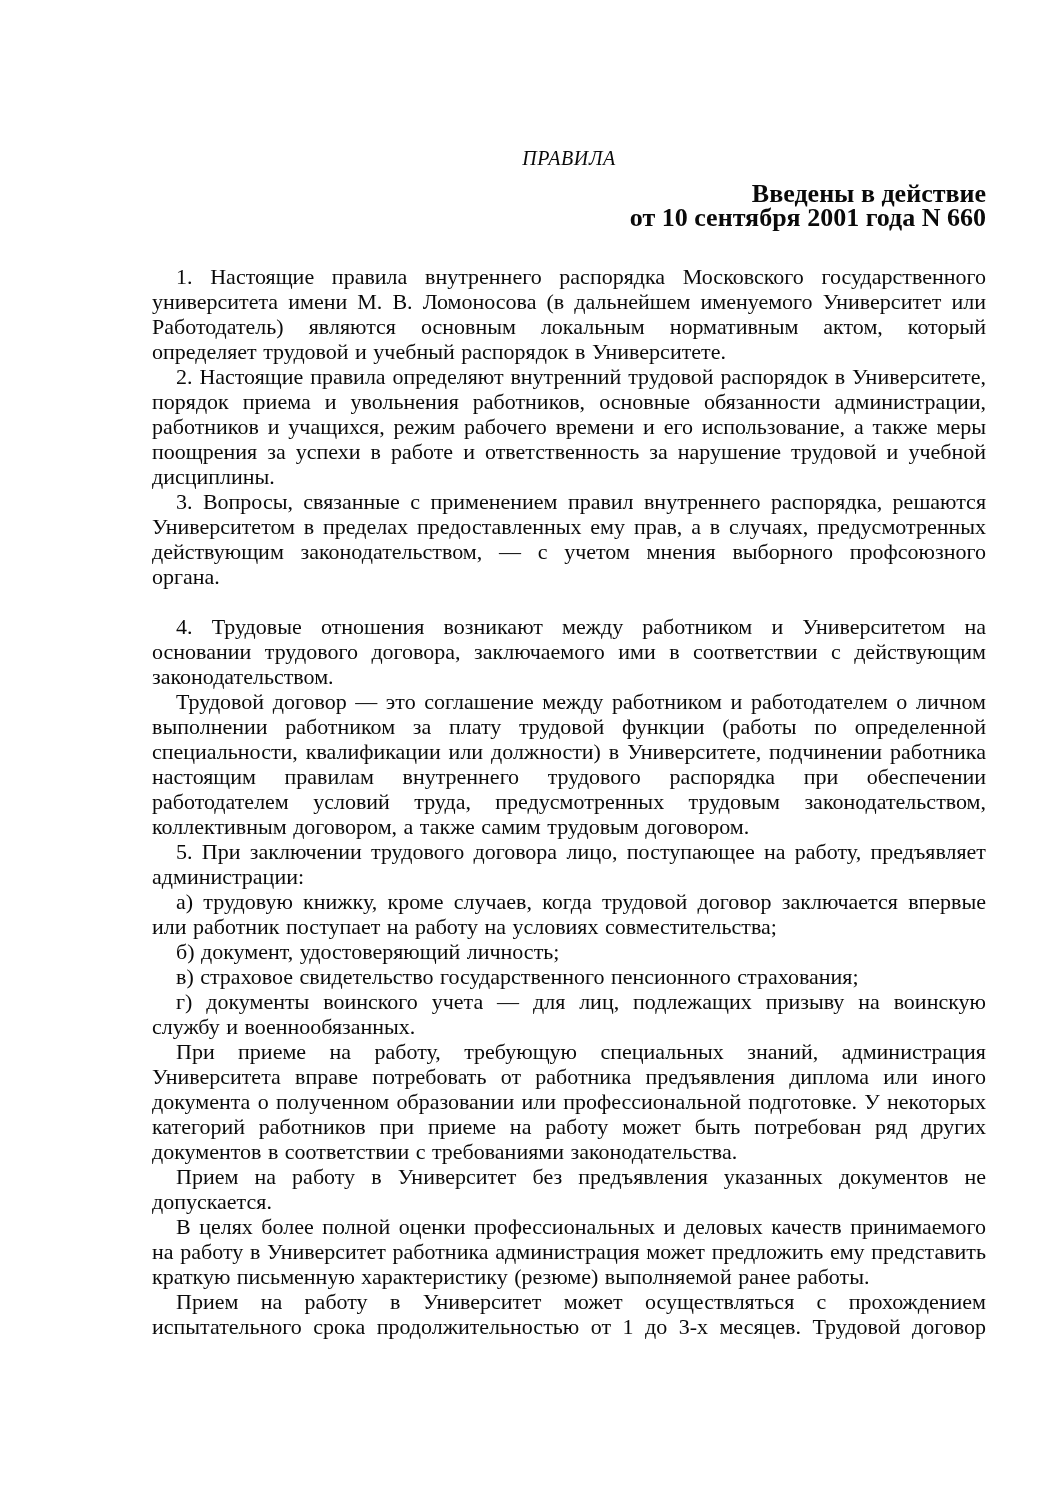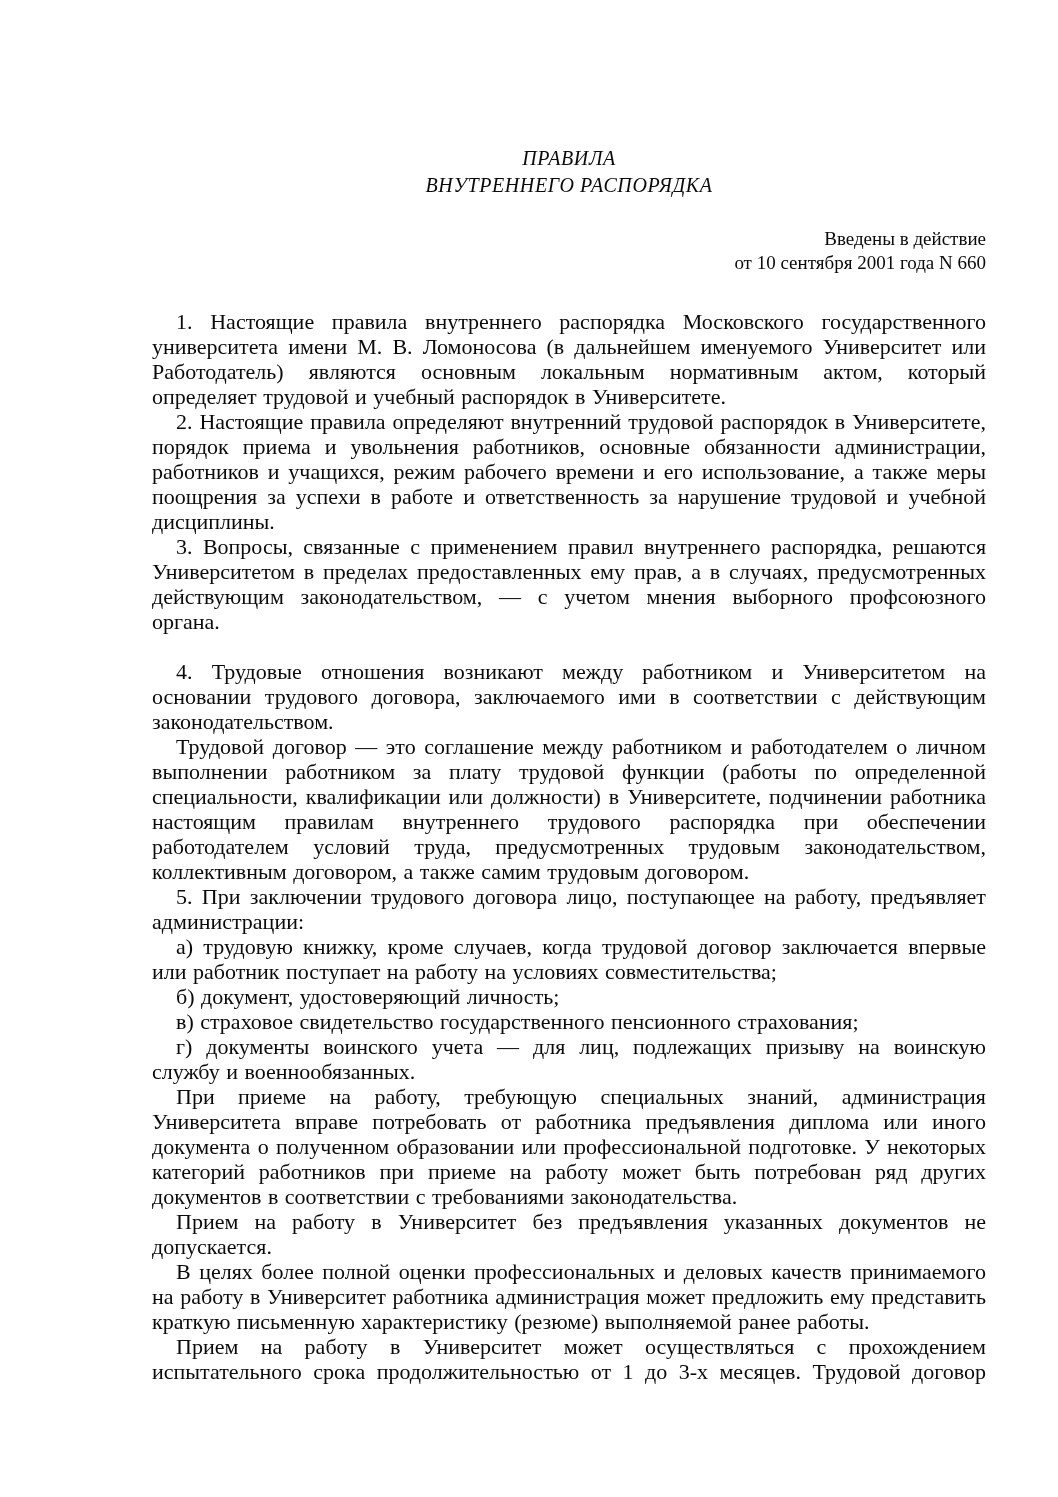--- a/index.html
+++ b/index.html
@@ -15,24 +15,24 @@
   }
   .doc-title {
     text-align: center;
     font-style: italic;
     font-size: 20px;
     line-height: 27px;
     letter-spacing: 0.6px;
   }
   .issuance {
     text-align: right;
-    font-weight: 400;
-    font-size: 19px;
+    font-weight: 700;
+    font-size: 26px;
     line-height: 24px;
-    margin-top: 28px;
+    margin-top: 10px;
     margin-bottom: 34px;
   }
   .section-heading {
     margin: 0;
     font-size: 20px;
     font-weight: 700;
     line-height: 25px;
     text-indent: 0;
   }
   .section + .section { margin-top: 25px; }
@@ -47,21 +47,20 @@
   
   .p-continues { text-align-last: justify; }
 </style>
 </head>
 <body>
 
 <div class="page">
 
   <div class="doc-title">
     <div>ПРАВИЛА</div>
-    <div>ВНУТРЕННЕГО РАСПОРЯДКА</div>
   </div>
 
   <div class="issuance">
     <div>Введены в действие</div>
     <div>от 10 сентября 2001 года N 660</div>
   </div>
 
   <div>
       <section class="section">
         <p class="para">1. Настоящие правила внутреннего распорядка Московского государственного университета имени М. В. Ломоносова (в дальнейшем именуемого Университет или Работодатель) являются основным локальным нормативным актом, который определяет трудовой и учебный распорядок в Университете.</p>

